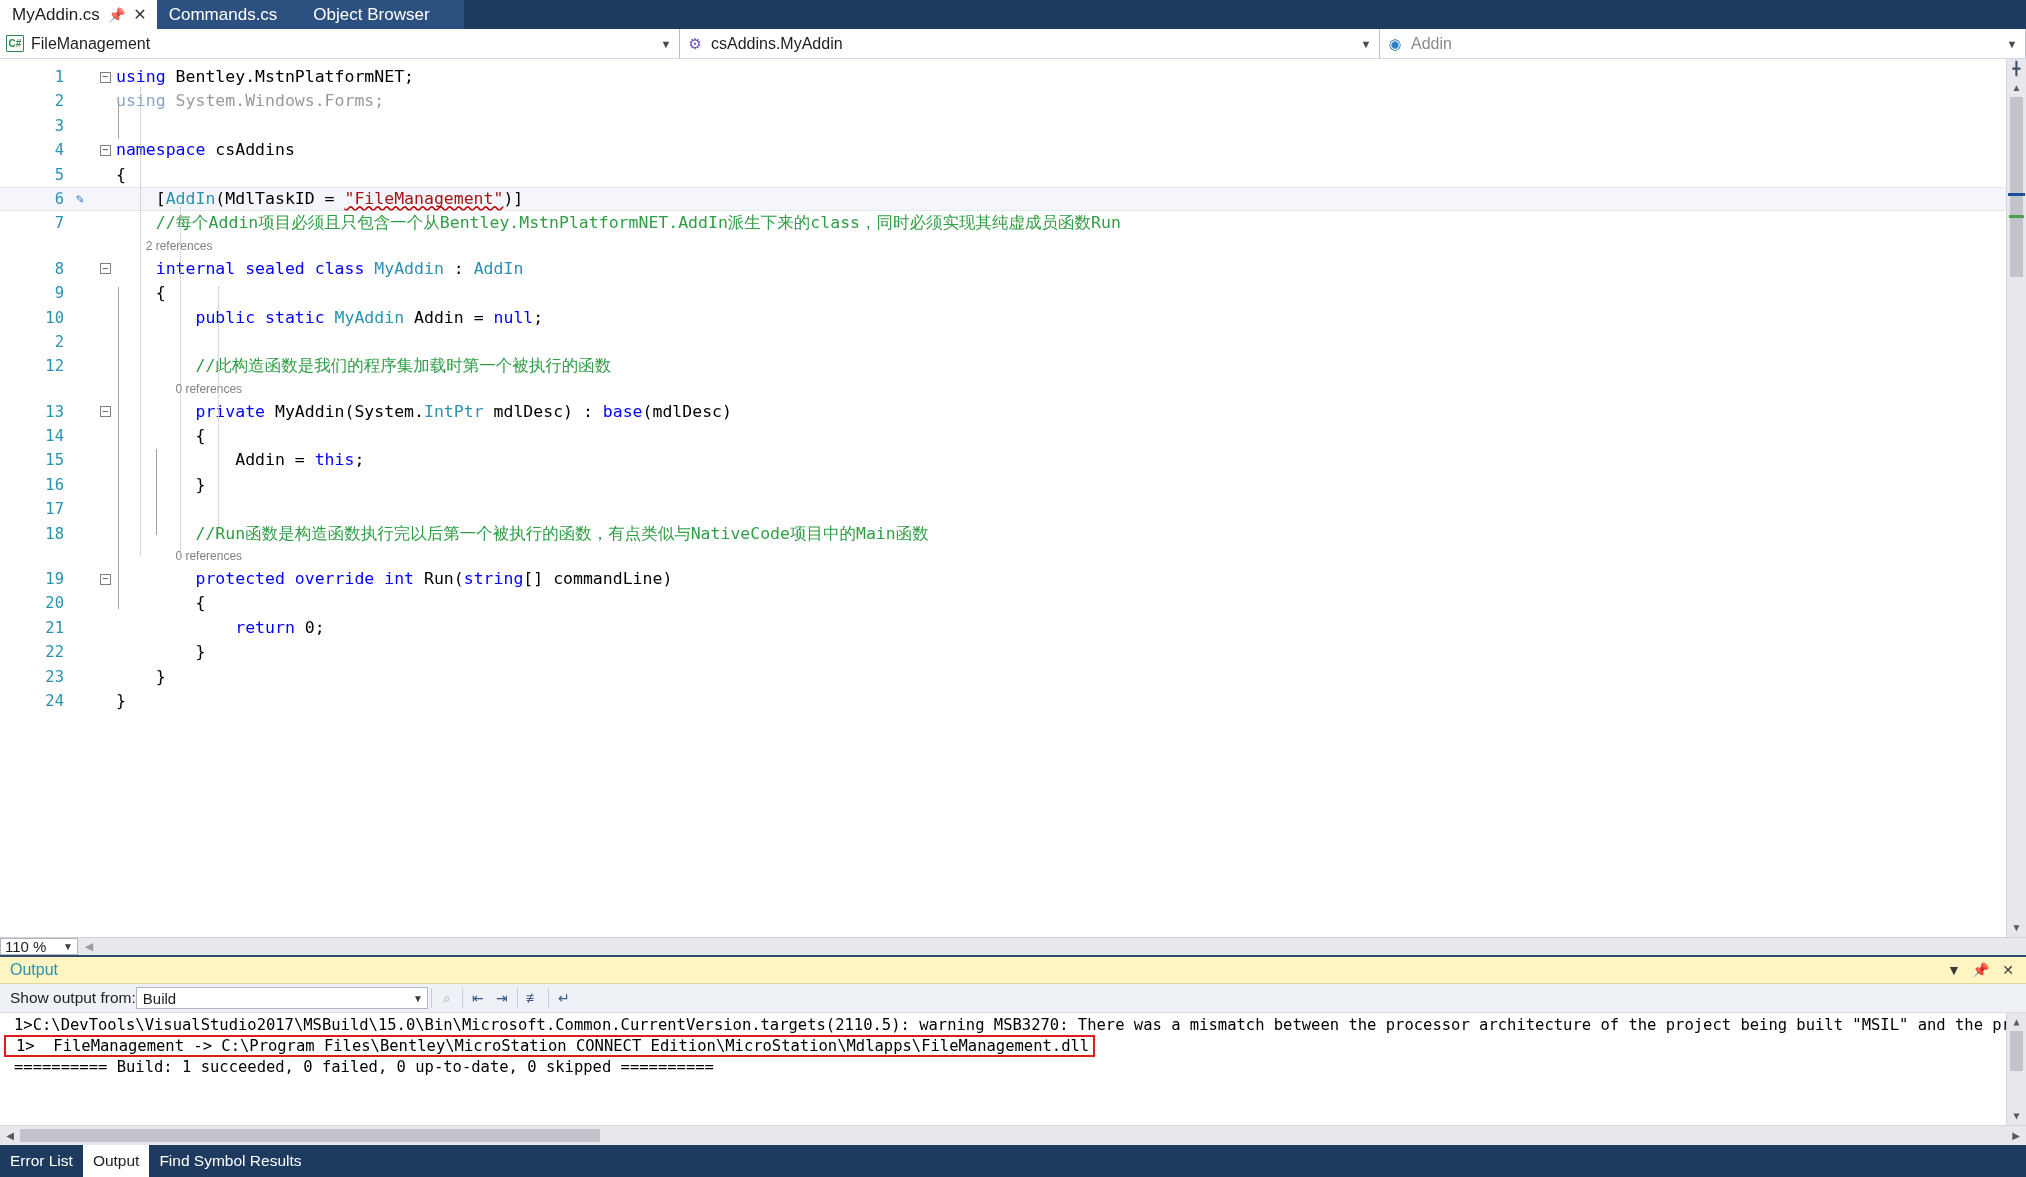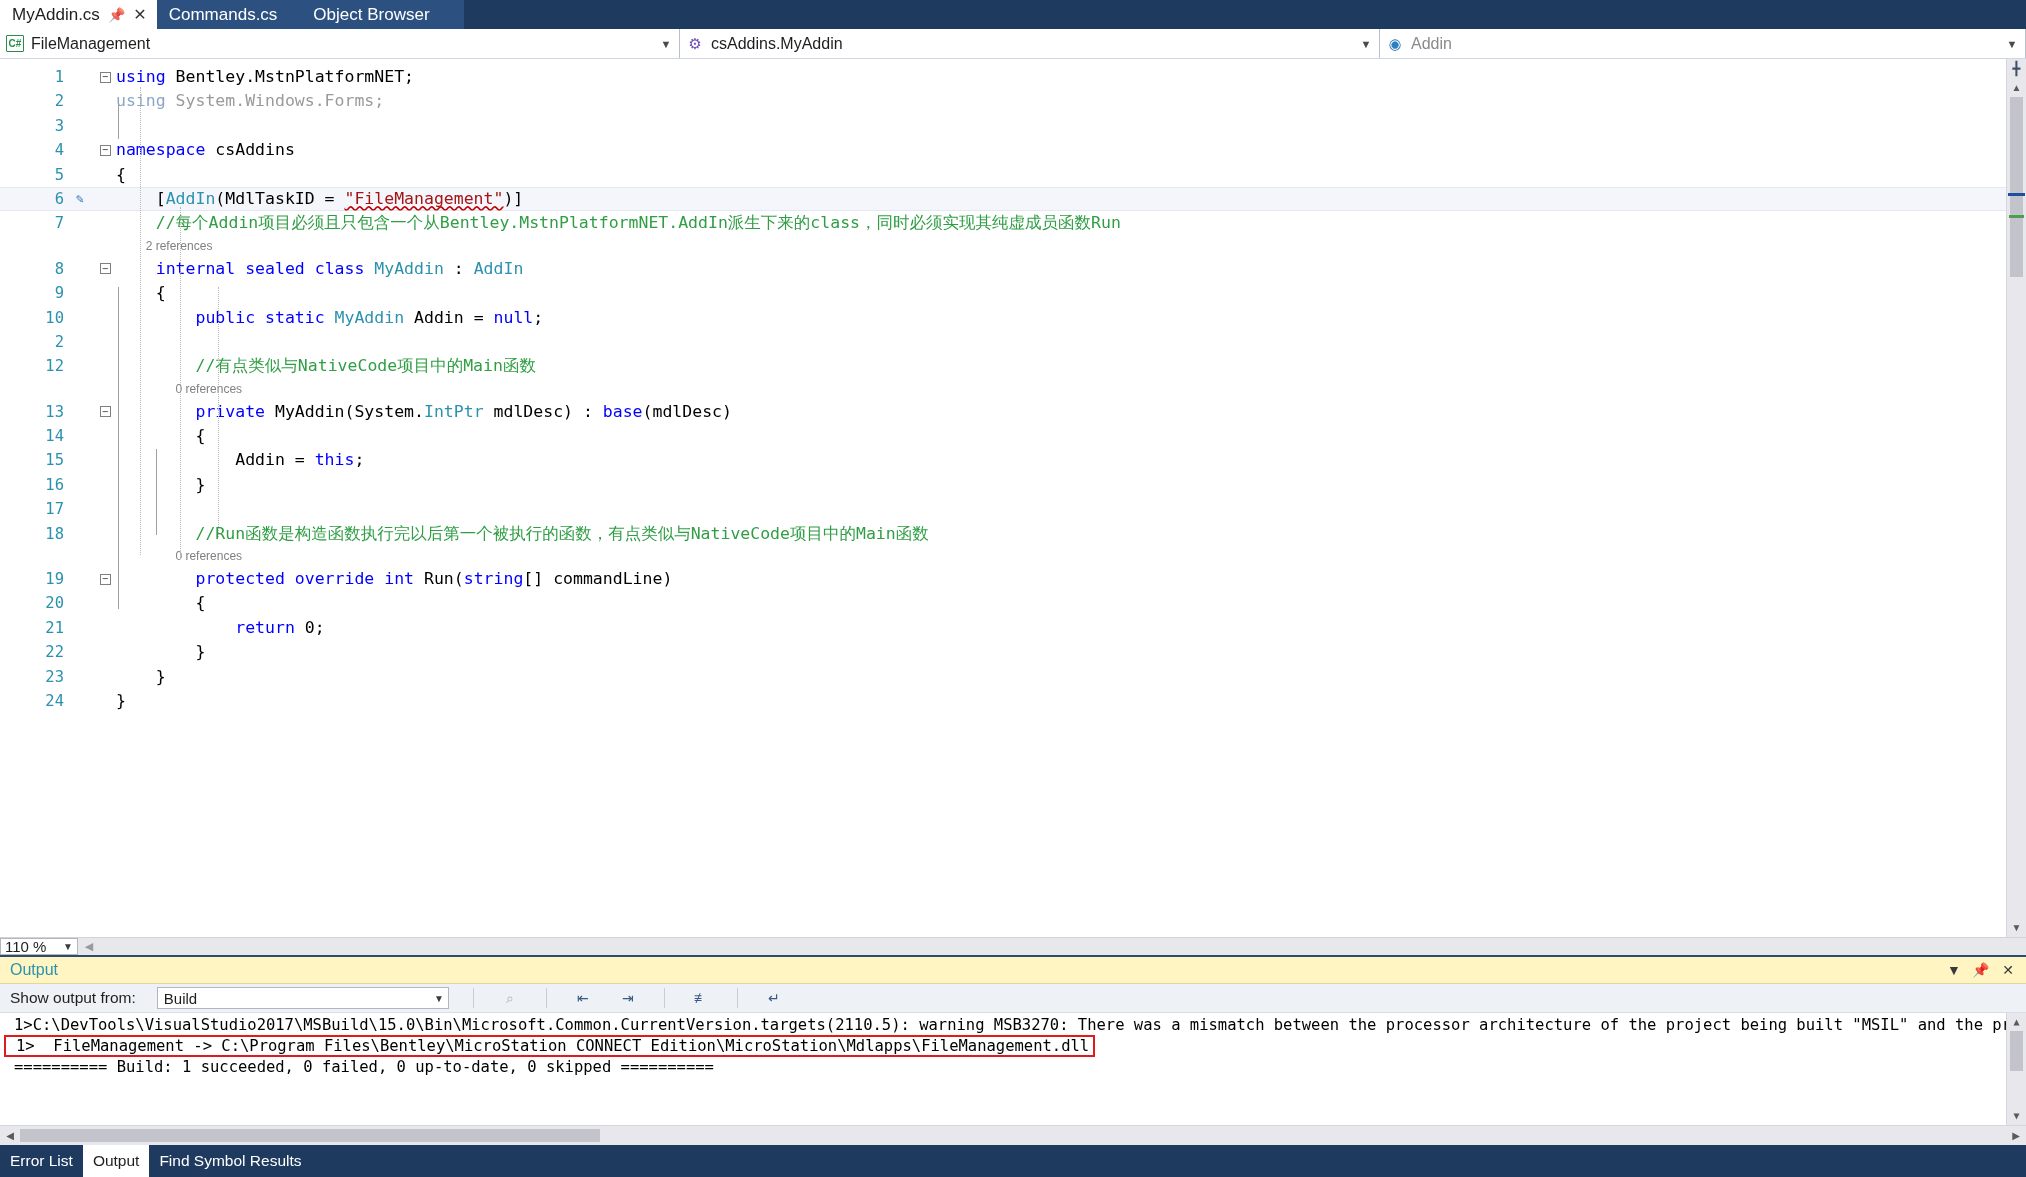--- a/index.html
+++ b/index.html
@@ -306,21 +306,21 @@
     border-bottom: 1px solid #e0d89a;
   }
   .output-title .t { flex: 1; }
   .output-title .btns { display: flex; gap: 12px; align-items: center; padding-right: 6px; color: #3a3a3a; }
   .output-title .btns span { font-size: 14px; line-height: 1; }
   .output-toolbar {
     height: 29px;
     background: #eef1f5;
     display: flex;
     align-items: center;
-    gap: 21px;
+    gap: 0;
     padding: 0 22px 0 10px;
     border-bottom: 1px solid #d8dde6;
     font-size: 15.5px;
     color: #1e1e1e;
   }
   .output-toolbar .combo {
     width: 292px;
     height: 22px;
     background: #ffffff;
     border: 1px solid #b5b5c0;
@@ -466,21 +466,21 @@
         <div class="ln-row"><span class="gutter-num">7</span><span class="gutter-glyph"></span><span class="gutter-change"></span><span class="gutter-fold"></span><span class="code"><span class="cz">    //每个Addin项目必须且只包含一个从Bentley.MstnPlatformNET.AddIn派生下来的class，同时必须实现其纯虚成员函数Run</span></span></div>
         <div class="ref-row">
           <span style="width: 72px; flex: 0 0 auto;"></span>
           <span style="width: 44px; flex: 0 0 auto;"></span>
           <span class="reftext" style="margin-left: 29.7px;">2 references</span>
         </div>
         <div class="ln-row"><span class="gutter-num">8</span><span class="gutter-glyph"></span><span class="gutter-change"></span><span class="gutter-fold"><span class="foldbox">−</span></span><span class="code"><span class="p">    </span><span class="k">internal sealed class </span><span class="t">MyAddin</span><span class="p"> : </span><span class="t">AddIn</span></span></div>
         <div class="ln-row"><span class="gutter-num">9</span><span class="gutter-glyph"></span><span class="gutter-change"></span><span class="gutter-fold"></span><span class="code"><span class="p">    {</span></span></div>
         <div class="ln-row"><span class="gutter-num">10</span><span class="gutter-glyph"></span><span class="gutter-change"></span><span class="gutter-fold"></span><span class="code"><span class="p">        </span><span class="k">public static </span><span class="t">MyAddin</span><span class="p"> Addin = </span><span class="k">null</span><span class="p">;</span></span></div>
         <div class="ln-row"><span class="gutter-num">2</span><span class="gutter-glyph"></span><span class="gutter-change"></span><span class="gutter-fold"></span><span class="code"></span></div>
-        <div class="ln-row"><span class="gutter-num">12</span><span class="gutter-glyph"></span><span class="gutter-change"></span><span class="gutter-fold"></span><span class="code"><span class="cz">        //有点类似与NativeCode项目中的Main函数</span></span></div>
+        <div class="ln-row"><span class="gutter-num">12</span><span class="gutter-glyph"></span><span class="gutter-change"></span><span class="gutter-fold"></span><span class="code"><span class="cz">        //此构造函数是我们的程序集加载时第一个被执行的函数</span></span></div>
         <div class="ref-row">
           <span style="width: 72px; flex: 0 0 auto;"></span>
           <span style="width: 44px; flex: 0 0 auto;"></span>
           <span class="reftext" style="margin-left: 59.4px;">0 references</span>
         </div>
         <div class="ln-row"><span class="gutter-num">13</span><span class="gutter-glyph"></span><span class="gutter-change"></span><span class="gutter-fold"><span class="foldbox">−</span></span><span class="code"><span class="p">        </span><span class="k">private </span><span class="p">MyAddin(System.</span><span class="t">IntPtr</span><span class="p"> mdlDesc) : </span><span class="k">base</span><span class="p">(mdlDesc)</span></span></div>
         <div class="ln-row"><span class="gutter-num">14</span><span class="gutter-glyph"></span><span class="gutter-change"></span><span class="gutter-fold"></span><span class="code"><span class="p">        {</span></span></div>
         <div class="ln-row"><span class="gutter-num">15</span><span class="gutter-glyph"></span><span class="gutter-change"></span><span class="gutter-fold"></span><span class="code"><span class="p">            Addin = </span><span class="k">this</span><span class="p">;</span></span></div>
         <div class="ln-row"><span class="gutter-num">16</span><span class="gutter-glyph"></span><span class="gutter-change"></span><span class="gutter-fold"></span><span class="code"><span class="p">        }</span></span></div>
         <div class="ln-row"><span class="gutter-num">17</span><span class="gutter-glyph"></span><span class="gutter-change"></span><span class="gutter-fold"></span><span class="code"></span></div>

